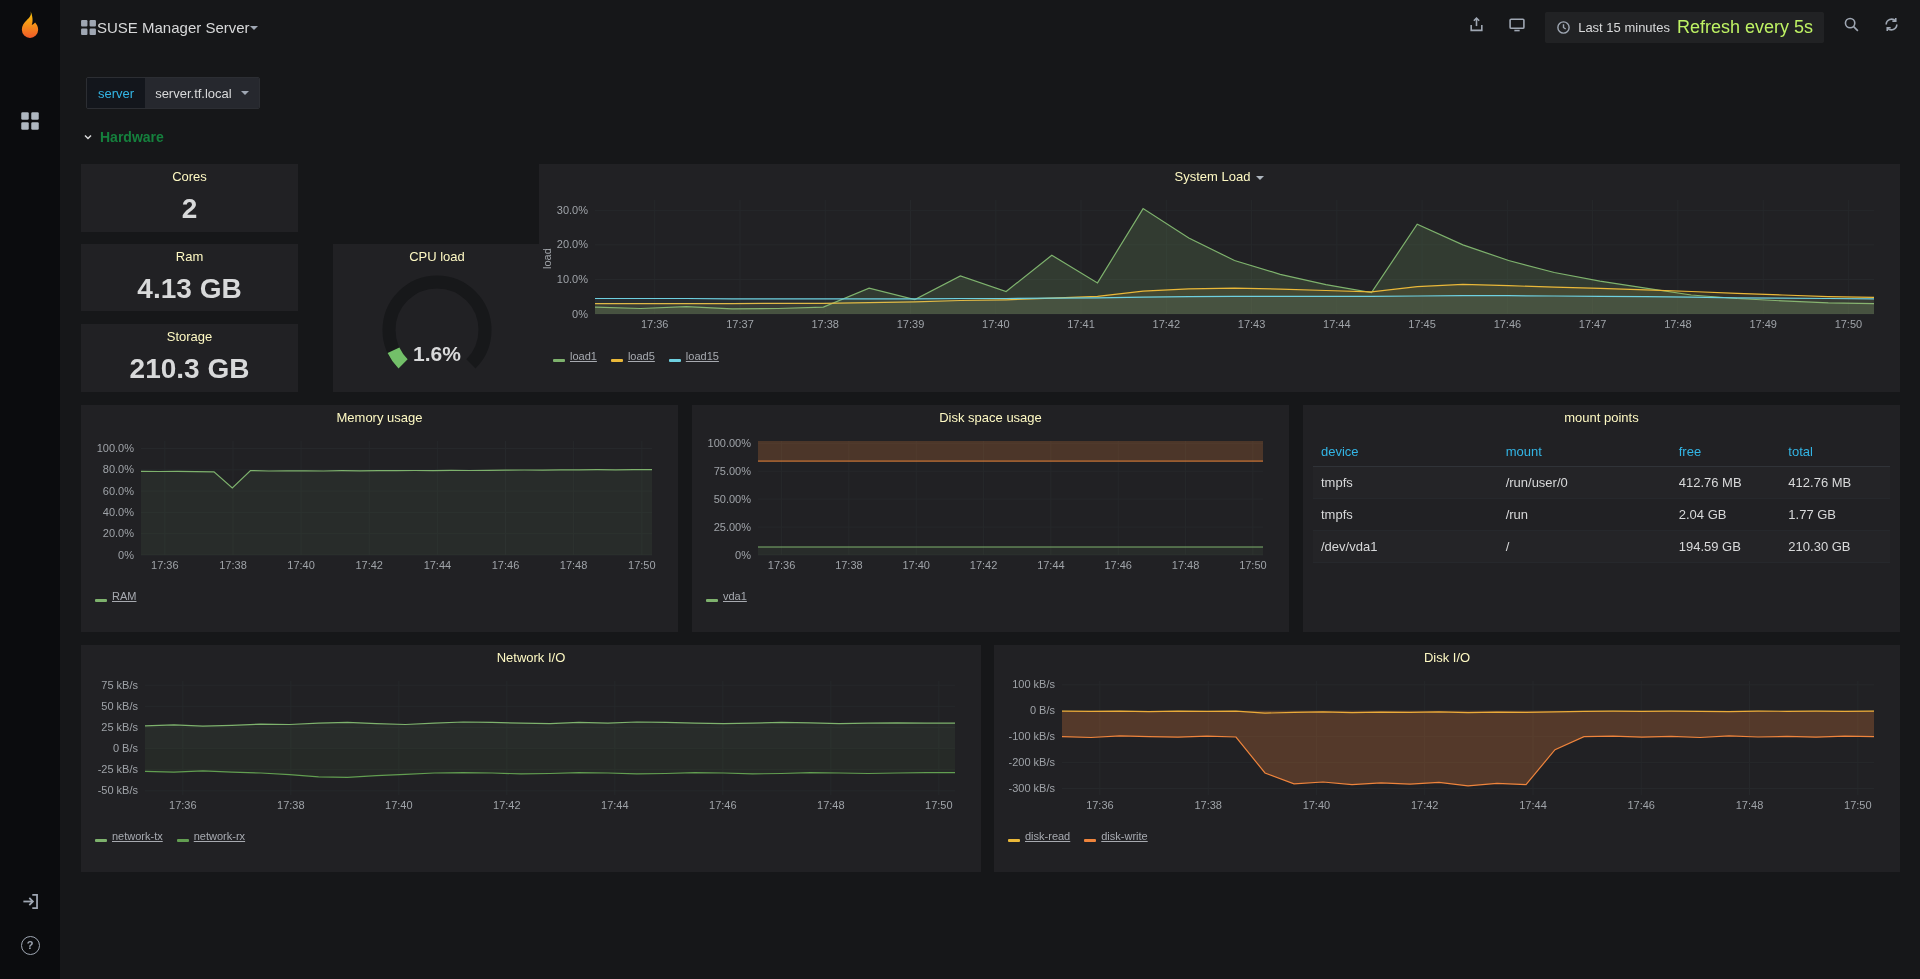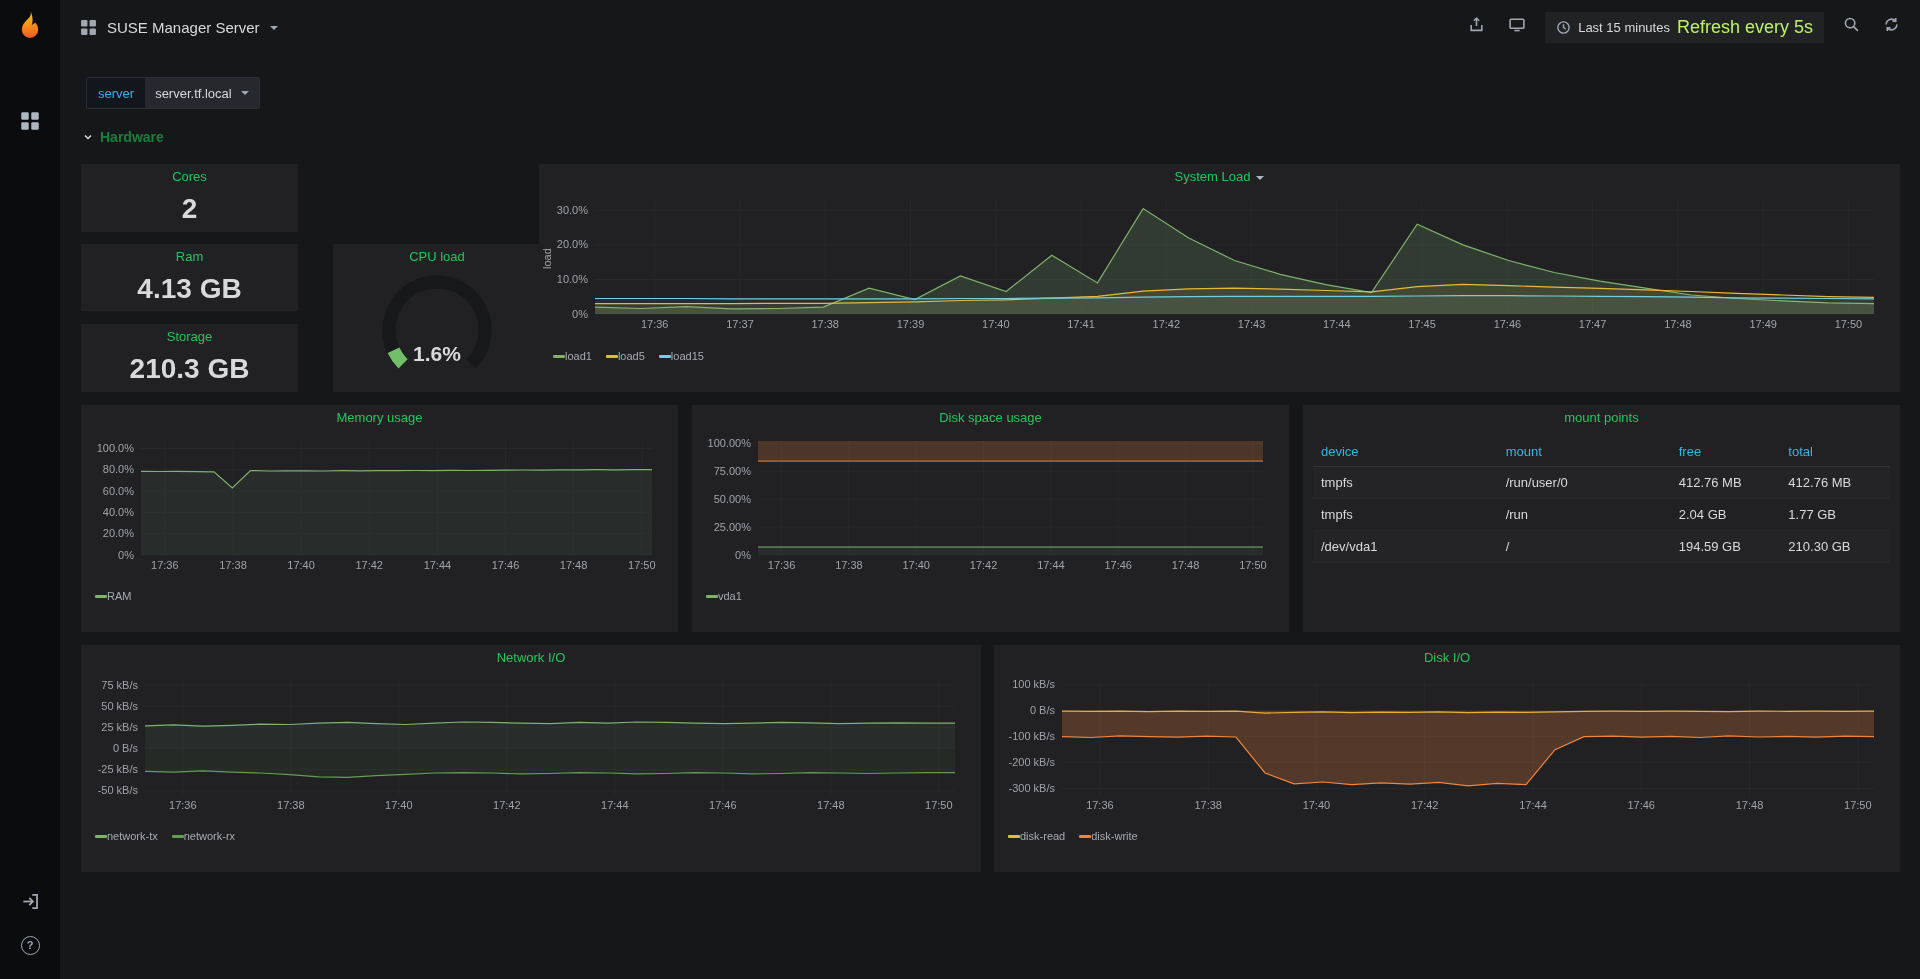--- a/index.html
+++ b/index.html
@@ -8,47 +8,47 @@
   
   .sidebar{position:absolute;left:0;top:0;width:60px;height:979px;background:#0b0c0e;display:flex;flex-direction:column;align-items:center;z-index:5;}
   .logo{margin-top:7px;width:40px;height:40px;display:flex;align-items:center;justify-content:center;cursor:pointer;}
   .side-icon{width:40px;height:40px;display:flex;align-items:center;justify-content:center;cursor:pointer;}
   .side-first{margin-top:54px;}
   .side-bottom{margin-top:auto;margin-bottom:14px;display:flex;flex-direction:column;gap:4px;align-items:center;}
   .help-circle{width:17px;height:17px;border:1.5px solid #9fa7b3;border-radius:50%;display:flex;align-items:center;justify-content:center;font-size:11px;color:#9fa7b3;font-weight:700;}
 
   
   .navbar{position:absolute;left:60px;top:0;right:0;height:55px;display:flex;align-items:center;padding:0 16px 0 20px;box-sizing:border-box;background:#161719;}
-  .nav-left{display:flex;align-items:center;gap:10px;}
+  .nav-left{display:flex;align-items:center;}
   .nav-title{font-size:15px;font-weight:500;color:#d8d9da;cursor:pointer;}
   .caret-down{width:0;height:0;border-left:4px solid transparent;border-right:4px solid transparent;border-top:4px solid #9fa7b3;display:inline-block;}
   .nav-right{margin-left:auto;display:flex;align-items:flex-start;gap:15px;}
   .icon-btn{background:none;border:none;padding:4px;display:flex;align-items:center;cursor:pointer;}
   .btn-time{display:flex;align-items:center;gap:7px;background:rgba(255,255,255,0.05);border:none;border-radius:2px;height:31px;padding:0 11px;cursor:pointer;font-family:inherit;}
   .time-text{font-size:13px;color:#d8d9da;white-space:nowrap;}
   .refresh-text{font-size:18px;color:#bef264;font-weight:400;white-space:nowrap;}
 
   
   .dash{position:absolute;left:60px;top:55px;right:0;bottom:0;}
   .var-chip{position:absolute;left:26px;top:22px;height:30px;display:flex;align-items:stretch;border:1px solid #2c2e33;border-radius:2px;overflow:hidden;}
   .var-label{display:flex;align-items:center;padding:0 11px;background:#13161c;color:#33b5e5;font-size:13px;}
   .var-value{display:flex;align-items:center;gap:9px;padding:0 10px;background:#26282e;color:#d8d9da;font-size:13px;cursor:pointer;}
   .row-header{position:absolute;left:22px;top:74px;display:flex;align-items:center;gap:6px;cursor:pointer;}
   .row-title{font-size:14px;font-weight:700;color:#15803d;}
 
   
   .panel{position:absolute;background:#212124;box-sizing:border-box;}
-  .panel-title{height:26px;line-height:26px;text-align:center;font-size:13px;font-weight:500;color:#22c55e;cursor:pointer;white-space:nowrap;}
+  .panel-title{height:26px;line-height:26px;text-align:center;font-size:13px;font-weight:500;color:#fef9c3;cursor:pointer;white-space:nowrap;}
   .title-caret{display:inline-block;width:0;height:0;border-left:4px solid transparent;border-right:4px solid transparent;border-top:4px solid #aeb6bf;margin-left:6px;vertical-align:middle;}
   .stat-value{position:absolute;left:0;right:0;top:26px;bottom:4px;display:flex;align-items:center;justify-content:center;font-size:28px;font-weight:700;color:#d8d9da;}
   .spark{position:absolute;left:0;right:0;bottom:7px;height:3px;}
 
   .chart{position:absolute;left:10px;right:8px;top:28px;height:142px;cursor:crosshair;}
   .legend{position:absolute;left:14px;bottom:30px;display:flex;align-items:center;}
-  .legend-item{display:inline-flex;align-items:center;margin-right:14px;font-size:11px;color:#a7aab0;cursor:pointer;}
+  .legend-item{display:inline-flex;align-items:flex-end;gap:5px;margin-right:14px;font-size:11px;color:#a7aab0;cursor:pointer;text-decoration:underline;}
   .legend-item i{width:12px;height:3px;border-radius:1px;display:inline-block;}
   .yaxis-label{position:absolute;left:1px;top:40px;height:110px;width:13px;display:flex;align-items:center;justify-content:center;font-size:11px;color:#9fa3a8;writing-mode:vertical-rl;transform:rotate(180deg);}
   text.tick{font-family:"Liberation Sans",sans-serif;font-size:11px;fill:#9fa3a8;}
   .gauge-value{font-size:21px;font-weight:700;fill:#d8d9da;font-family:"Liberation Sans",sans-serif;}
 
   
   .mp-table{position:absolute;left:10px;right:10px;top:32px;width:calc(100% - 20px);border-collapse:collapse;table-layout:fixed;}
   .mp-table th{color:#33b5e5;font-size:13px;font-weight:500;text-align:left;padding:7px 8px;border-bottom:1px solid #303338;cursor:pointer;}
   .mp-table td{color:#d8d9da;font-size:13px;padding:8px;border-bottom:1px solid #26282c;}
   .mp-table tbody tr:nth-child(odd) td{background:rgba(255,255,255,0.015);}

